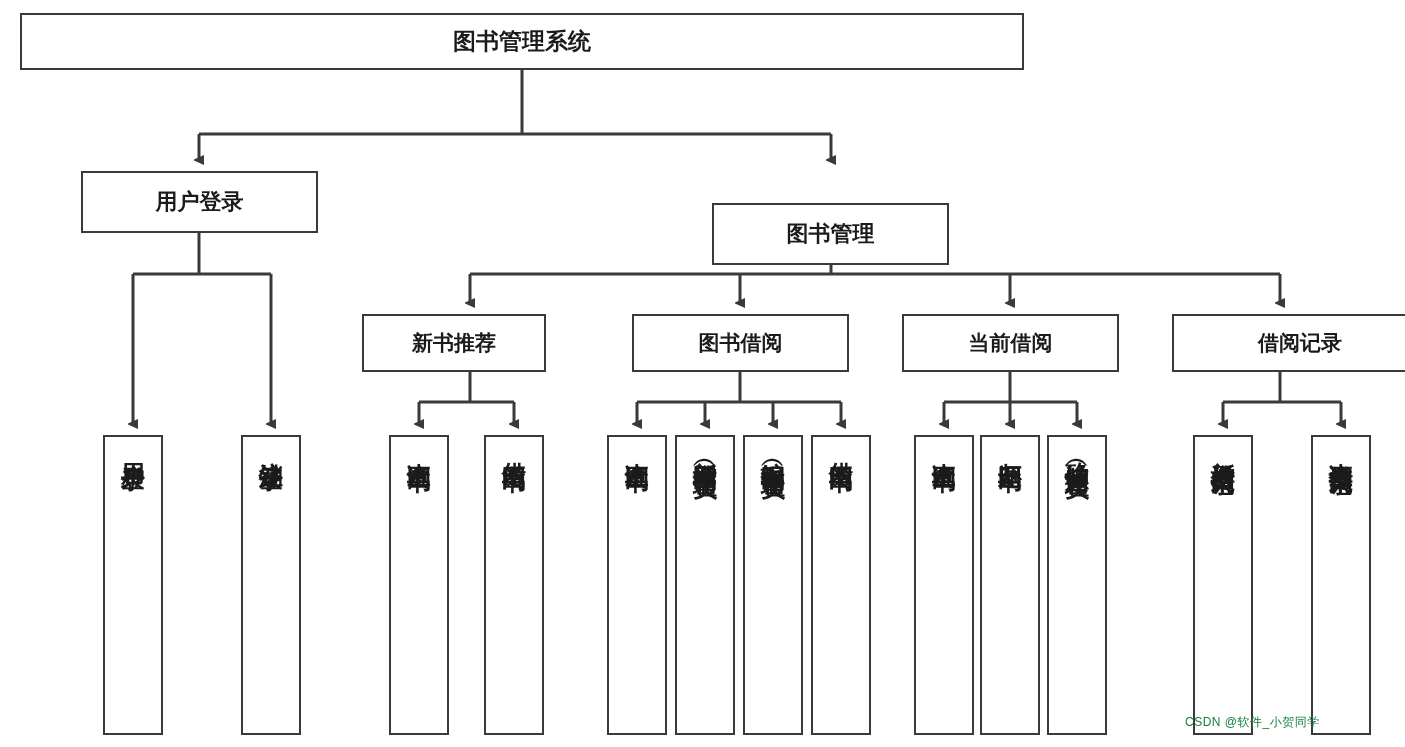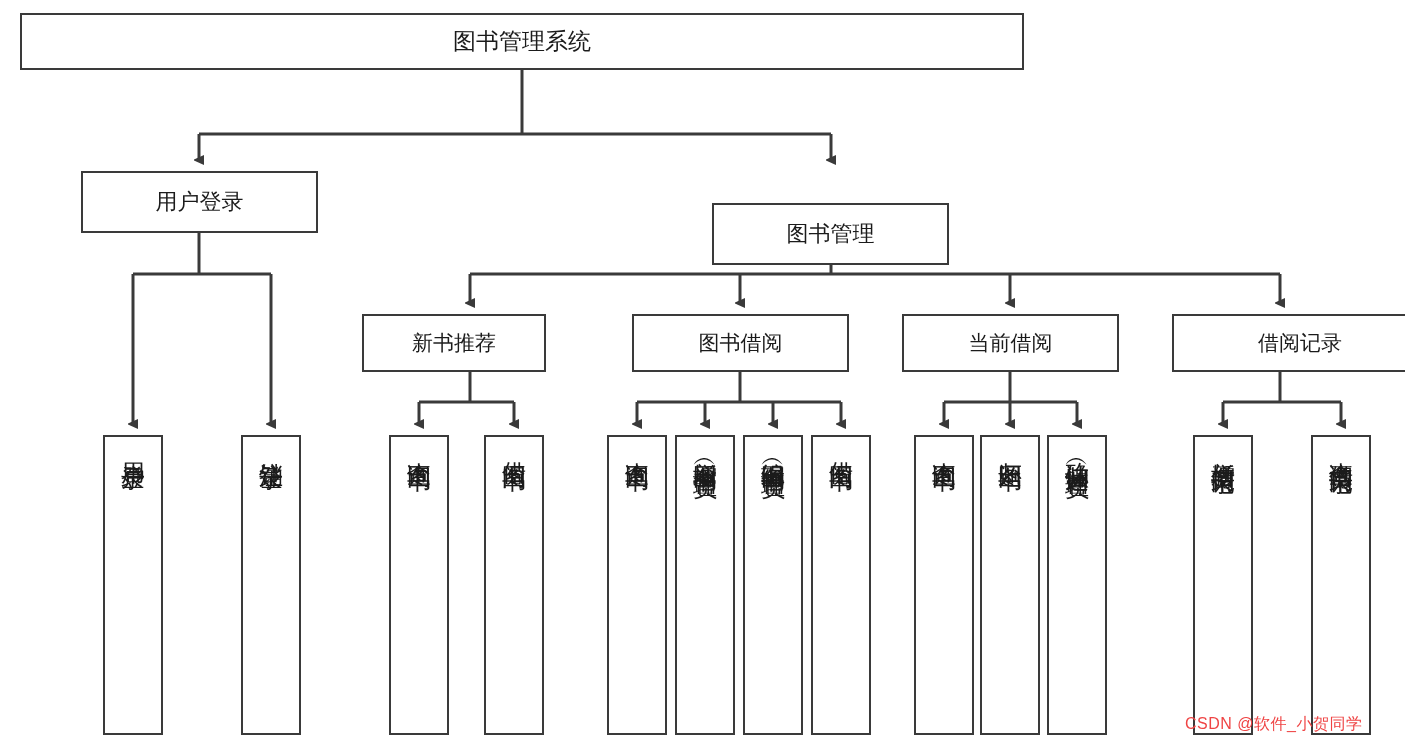--- a/index.html
+++ b/index.html
@@ -22,20 +22,21 @@
   }
   .node{
     position:absolute;
     box-sizing:border-box;
     background:#ffffff;
     border:2.5px solid #3a3a3a;
     display:flex;
     align-items:center;
     justify-content:center;
     z-index:2;
+    font-weight:bold;
   }
   .node .label{
     color:#1b1b1b;
     line-height:1.15;
     text-align:center;
     white-space:nowrap;
   }
   .node.root .label{font-size:23px;}
   .node.level2 .label{font-size:22px;}
   .node.level3 .label{font-size:21px;}
@@ -50,22 +51,22 @@
     writing-mode:vertical-rl;
     text-orientation:upright;
     font-size:24px;
     letter-spacing:2px;
     line-height:1;
     white-space:nowrap;
   }
   #watermark{
     position:absolute;
     left:1185px;top:714px;
-    font-size:16px;
-    color:#ef4444;
+    font-size:12px;
+    color:#15803d;
     letter-spacing:0.5px;
     z-index:5;
     white-space:nowrap;
     font-family:"Liberation Sans","DejaVu Sans",sans-serif;
   }
 </style>
 </head>
 <body>
 
 <div id="diagram">

